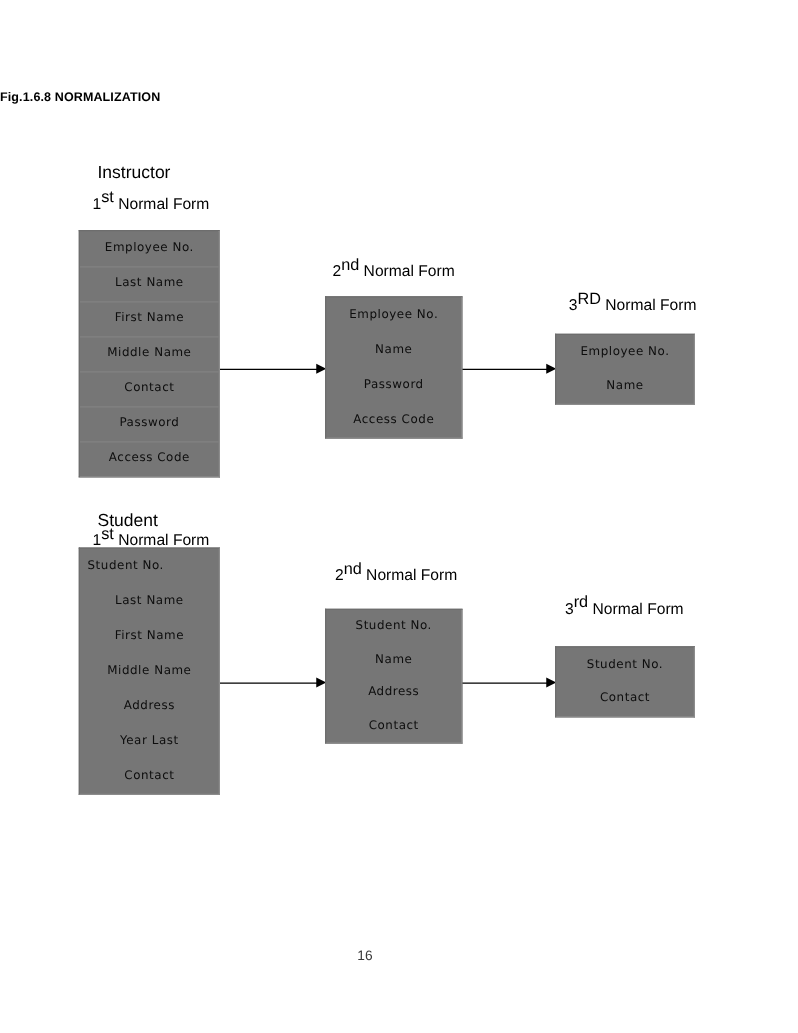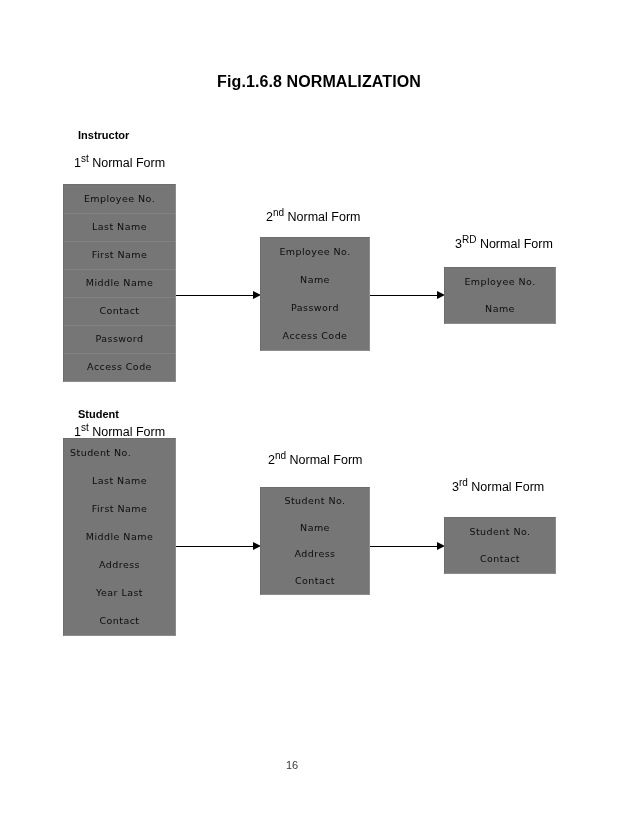--- a/index.html
+++ b/index.html
@@ -21,38 +21,37 @@
     width: 638px;
     height: 826px;
   }
 
   
   .fig-title {
     position: absolute;
     left: 0;
     top: 73px;
     width: 638px;
-    text-align: center;
-    font-size: 16px;
+    font-size: 10px;
     font-weight: bold;
     letter-spacing: 0.1px;
   }
   .entity-title {
     position: absolute;
-    font-size: 11px;
-    font-weight: bold;
+    font-size: 14px;
+    font-weight: normal;
   }
   .nf-label {
     position: absolute;
     font-size: 12.5px;
     font-weight: normal;
     white-space: nowrap;
   }
   .nf-label sup {
-    font-size: 10px;
+    font-size: 13px;
     vertical-align: super;
     line-height: 0;
   }
   .page-number {
     position: absolute;
     left: 0;
     top: 759px;
     width: 584px;
     text-align: center;
     font-size: 11px;

